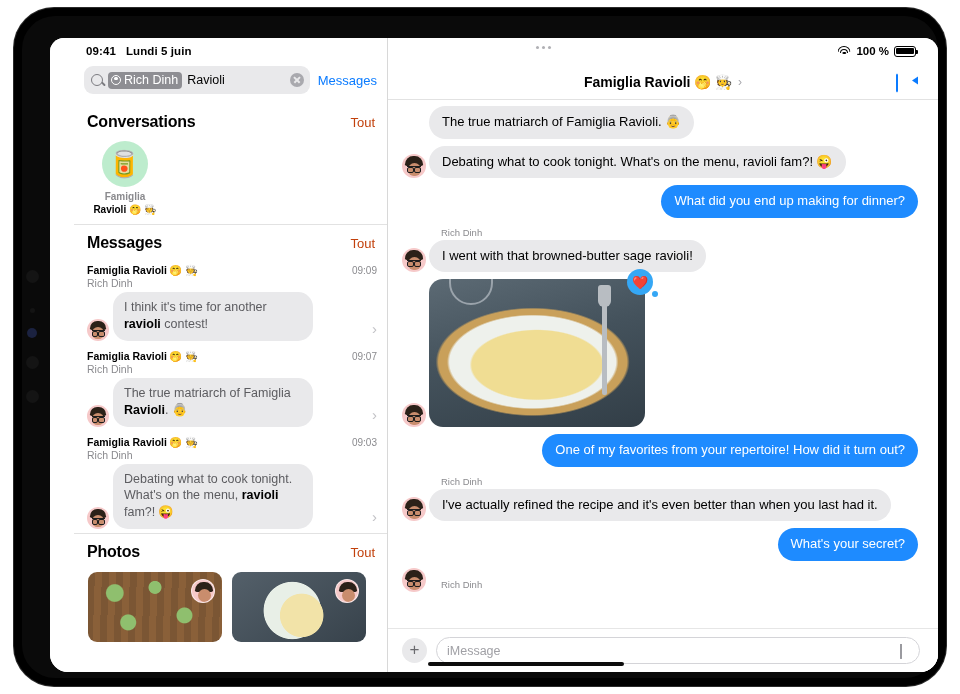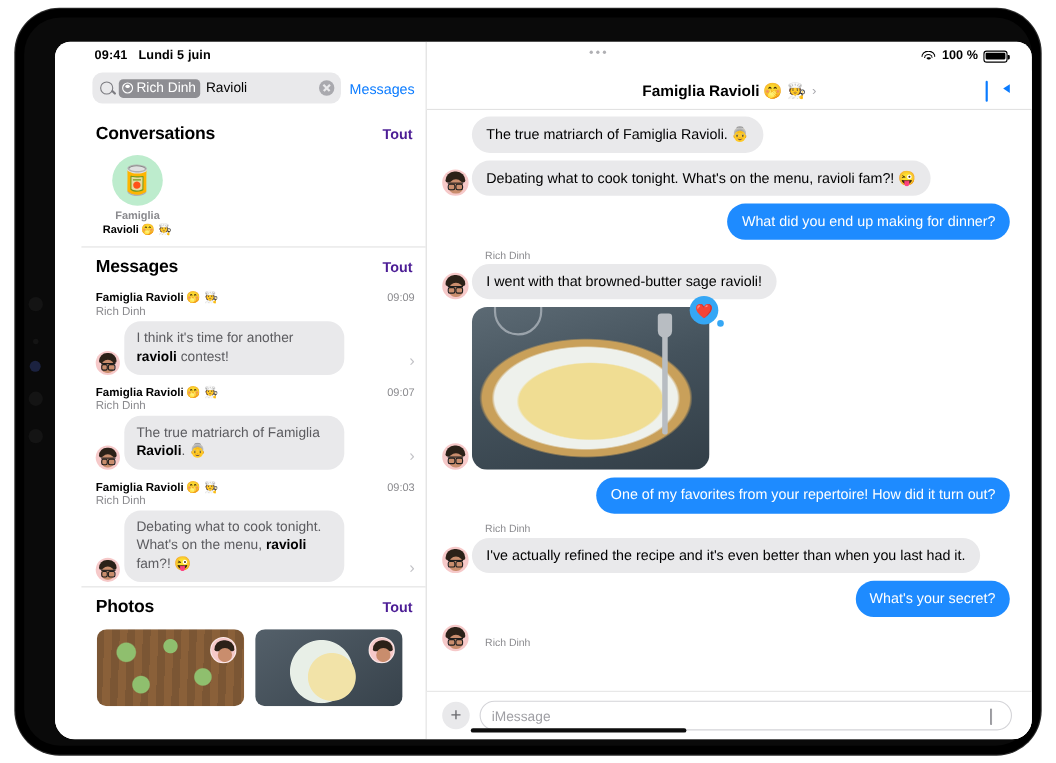--- a/index.html
+++ b/index.html
@@ -128,21 +128,21 @@
   #cancel-button {
     font-size: 13px; color: #0a7bff; white-space: nowrap;
   }
 
   .section-header {
     display: flex; align-items: baseline; justify-content: space-between;
     padding: 9px 12px 7px 13px;
     border-top: 1px solid #e2e2e2;
   }
   .section-title { font-size: 16px; font-weight: bold; color: #000; letter-spacing: -.2px;}
-  .section-all { font-size: 13px; color: #4c1d95; font-weight: bold; }
+  .section-all { font-size: 13px; color: #c2410c; }
 
   
   #conversations-strip {
     padding: 3px 0 8px 0;
     display: flex; gap: 14px; padding-left: 14px;
   }
   .conv-chip { width: 74px; text-align: center; }
   .conv-avatar {
     width: 46px; height: 46px; border-radius: 50%;
     background: #bdeccd;

